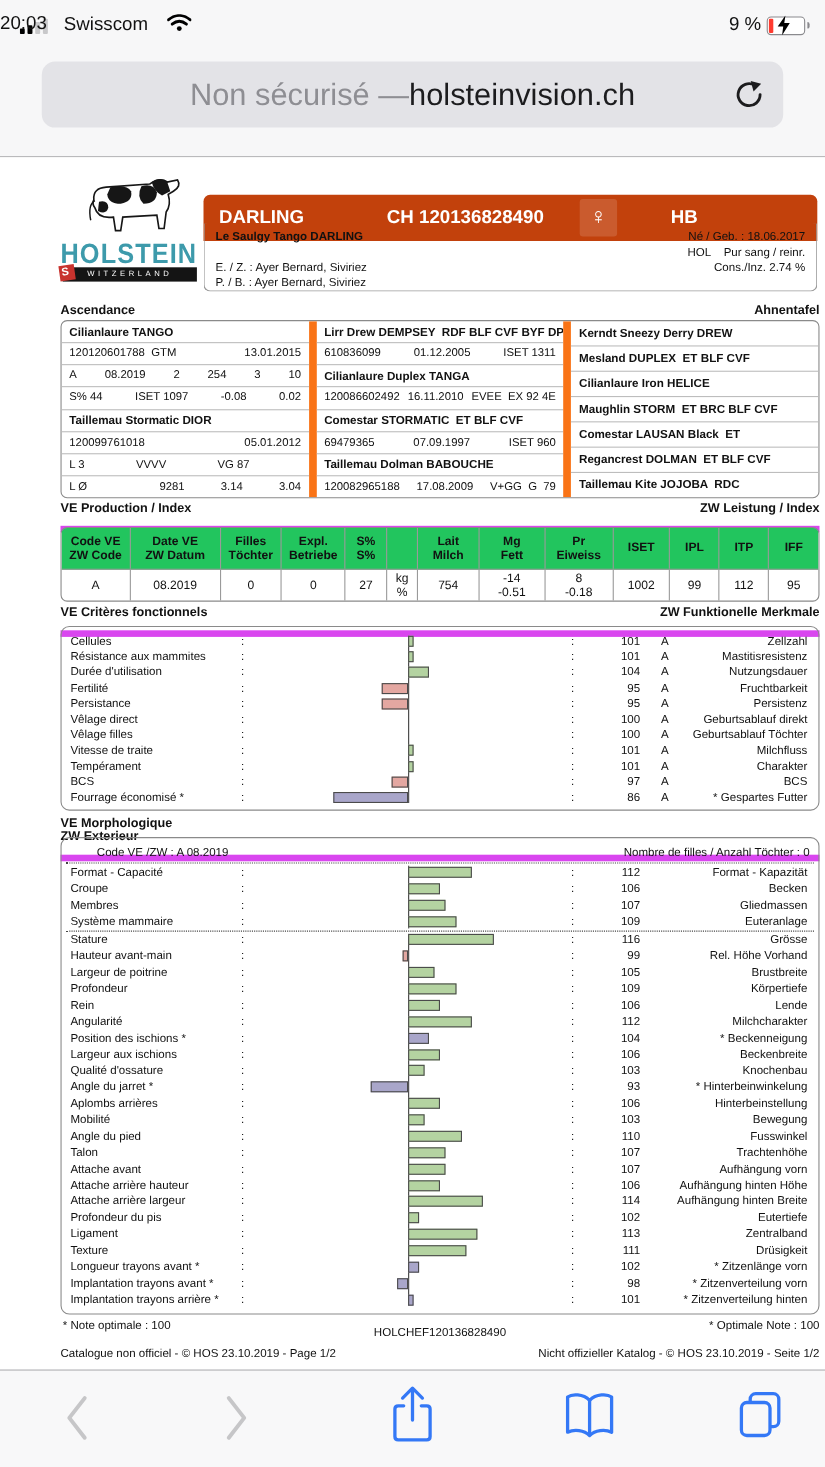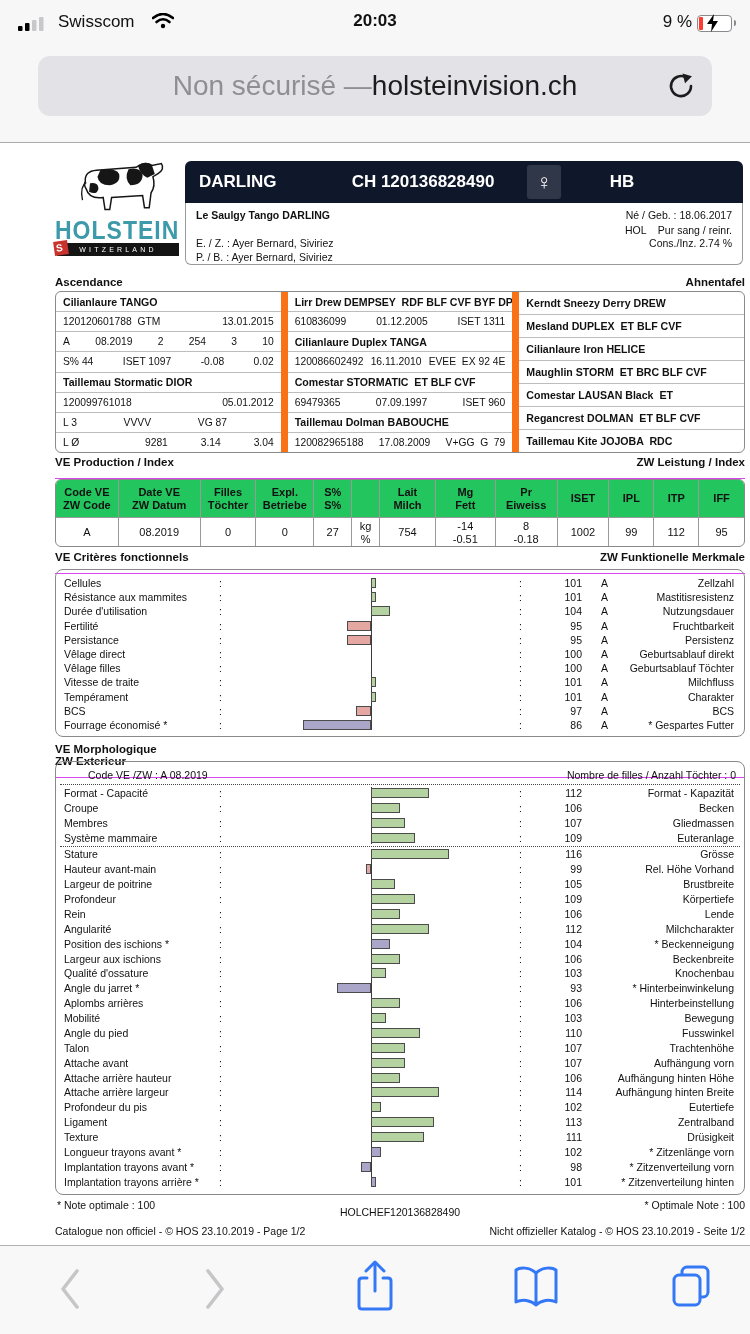--- a/index.html
+++ b/index.html
@@ -5,21 +5,21 @@
   html,body{margin:0;padding:0;}
   body{width:750px;height:1334px;position:relative;background:#fff;
        font-family:"Liberation Sans","DejaVu Sans",sans-serif;color:#111;overflow:hidden;}
   
   #topbar{position:absolute;left:0;top:0;width:750px;height:143px;background:#f7f7f8;
           border-bottom:1px solid #ababad;box-sizing:border-box;}
   .status{position:absolute;left:0;top:8px;width:750px;height:32px;}
   .sig{position:absolute;left:18px;top:8px;}
   .carrier{position:absolute;left:58px;top:4px;font-size:17px;}
   .wifi{position:absolute;left:152px;top:5px;}
-  .time{position:absolute;left:0;width:750px;text-align:center;top:3px;font-size:17px;font-weight:bold;}
+  .time{position:absolute;left:0;width:750px;text-align:left;top:3px;font-size:17px;font-weight:normal;}
   .bpct{position:absolute;right:58px;top:4px;font-size:17px;}
   .batt{position:absolute;right:18px;top:7px;width:33px;height:15px;border:1.5px solid #8a8a8e;
         border-radius:4px;background:#fff;}
   .batt .lvl{position:absolute;left:1px;top:1px;bottom:1px;width:4px;background:#ff3b30;border-radius:1px;}
   .batt .tip{position:absolute;right:-5px;top:4px;width:2.5px;height:6px;background:#8a8a8e;border-radius:0 2px 2px 0;}
   .batt svg{position:absolute;left:8px;top:-2px;}
   #urlbar{position:absolute;left:38px;top:56px;width:674px;height:60px;background:#e3e3e7;
           border-radius:12px;display:flex;align-items:center;justify-content:center;}
   #urlbar .sec{font-size:28px;color:#8e8e93;}
   #urlbar .dom{font-size:28px;color:#1c1c1e;}
@@ -47,21 +47,21 @@
         border-top:none;border-radius:0 0 6px 6px;box-sizing:border-box;font-size:10.5px;}
   #info .fn{position:absolute;left:10px;top:6px;font-weight:bold;}
   #info .born{position:absolute;right:10px;top:6px;}
   #info .hol{position:absolute;right:10px;top:21px;}
   #info .ez{position:absolute;left:10px;top:34px;}
   #info .cons{position:absolute;right:10px;top:34px;}
   #info .pb{position:absolute;left:10px;top:48px;}
   
   .secrow{position:absolute;left:55px;width:690px;display:flex;justify-content:space-between;
           font-weight:bold;font-size:11.5px;box-sizing:border-box;}
-  .secrow.u{border-bottom:1px solid #d946ef;padding-bottom:10px;}
+  .secrow.u{border-bottom:6px solid #d946ef;padding-bottom:10px;}
   
   #ped{position:absolute;left:55px;top:148px;width:690px;height:162px;border:1px solid #8a8a8a;
        border-radius:6px;display:flex;overflow:hidden;box-sizing:border-box;}
   #ped .col{flex:1;display:flex;flex-direction:column;min-width:0;}
   #ped .col + .col{border-left:7px solid #f97316;}
   .prow{flex:1;display:flex;align-items:center;justify-content:space-between;padding:0 7px;
         border-bottom:1px solid #bdbdbd;font-size:10.3px;white-space:nowrap;overflow:hidden;}
   .prow:last-child{border-bottom:none;}
   .prow.pname{font-weight:bold;font-size:10.6px;}
   .prow span{white-space:pre;}
@@ -167,21 +167,21 @@
       <path d="M70 9 Q78 3 85 9 L88 18 L80 22 Q72 18 70 9 Z" fill="#161616"></path>
       <path d="M15 27 Q8 31 11 46" fill="none" stroke="#161616" stroke-width="1.4"></path>
     </svg>
     <div class="word">HOLSTEIN</div>
     <div class="sbar">
       <span class="sred">S</span>
       <span>WITZERLAND</span>
     </div>
   </div>
 
-  <div id="band" style="background: #0f172a;">
+  <div id="band" style="background: #c2410c; margin-top: 16px;">
     <span class="nm">DARLING</span>
     <span class="ch">CH 120136828490</span>
     <span class="sexbox">♀</span>
     <span class="hb">HB</span>
   </div>
   <div id="info">
     <span class="fn">Le Saulgy Tango DARLING</span>
     <span class="born">Né / Geb. : 18.06.2017</span>
     <span class="hol pre">HOL    Pur sang / reinr.</span>
     <span class="ez">E. / Z. : Ayer Bernard, Siviriez</span>

